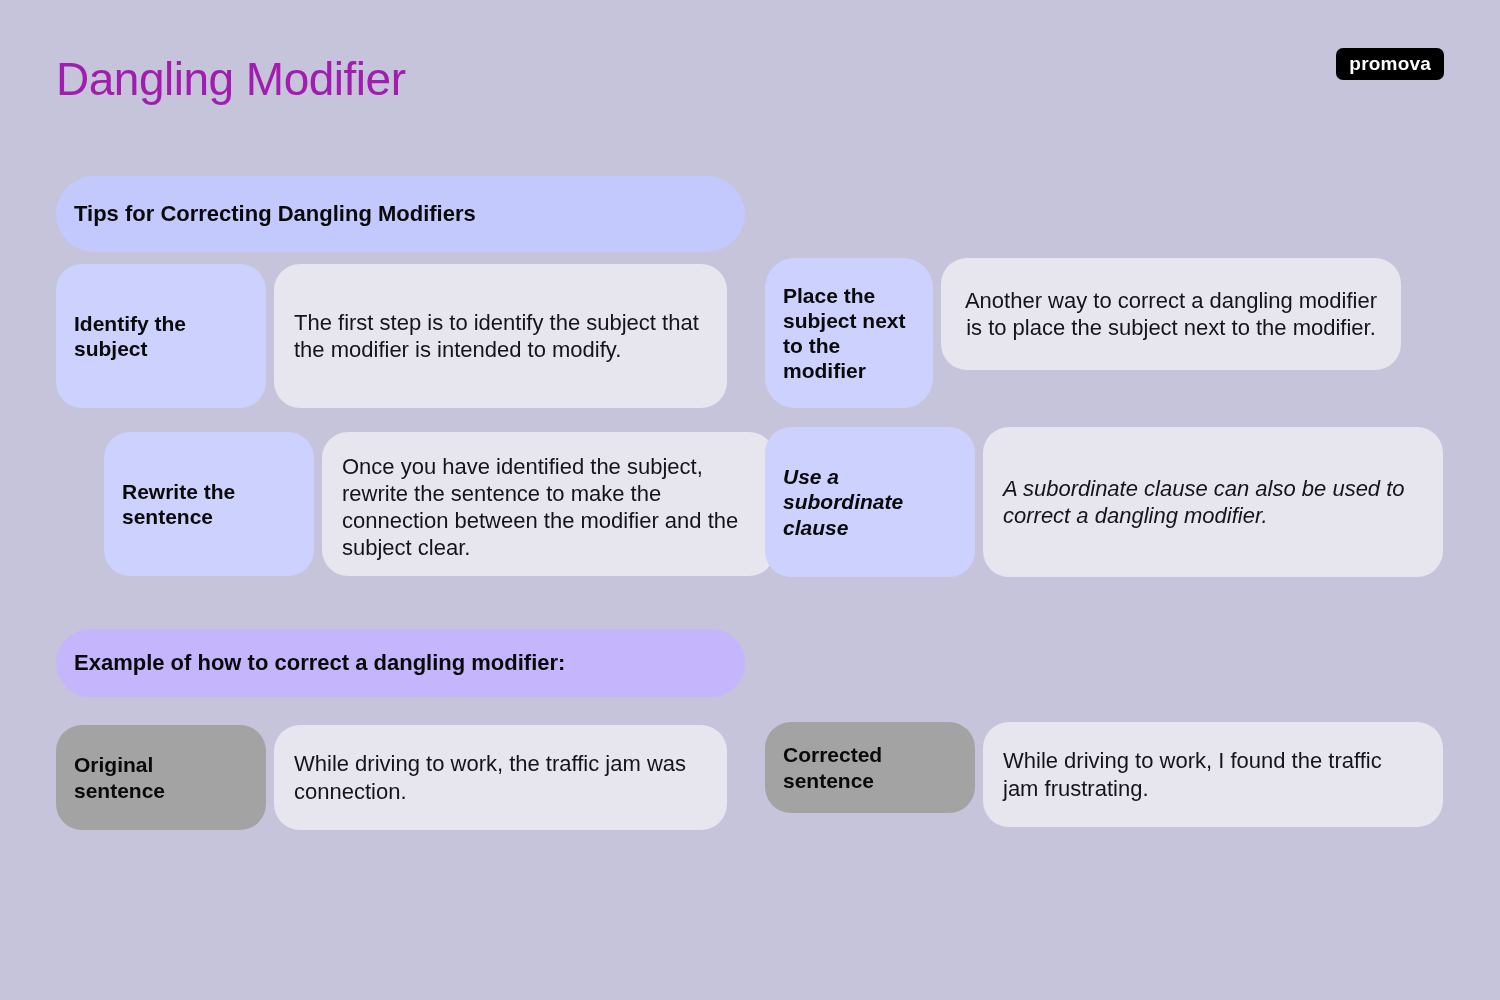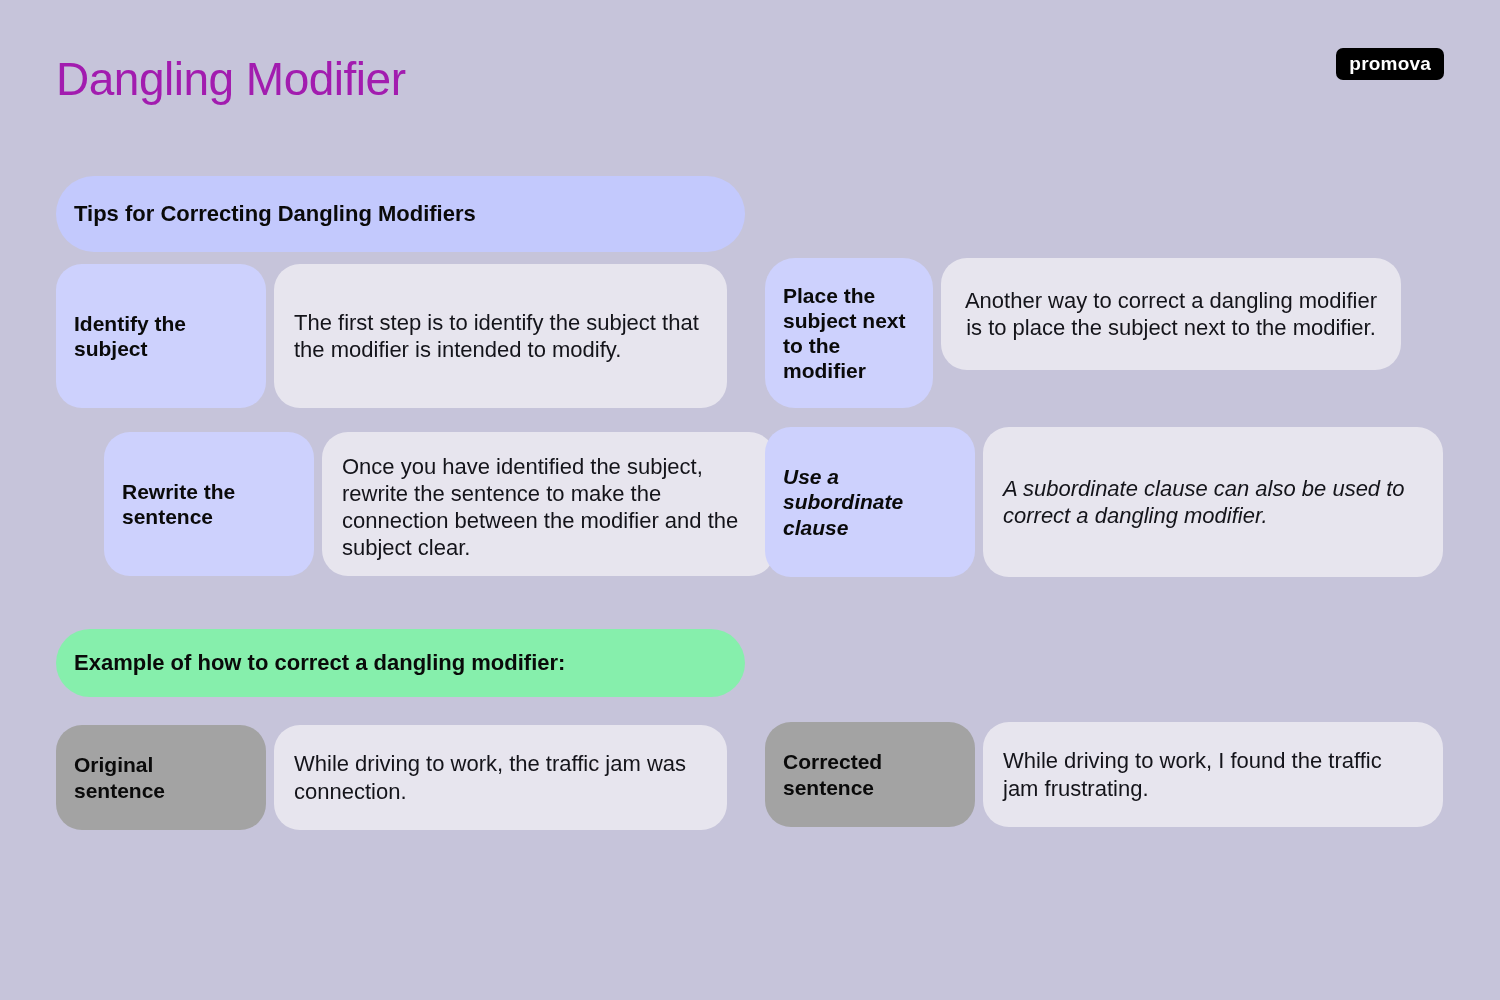--- a/index.html
+++ b/index.html
@@ -63,21 +63,21 @@
   .banner-tips {
     top: 176px;
     width: 689px;
     height: 76px;
     background: #c3c9fd;
   }
   .banner-example {
     top: 629px;
     width: 689px;
     height: 68px;
-    background: #86efac;
+    background: #c4b5fd;
   }
 
   
   .row {
     position: absolute;
     display: flex;
     align-items: stretch;
   }
 
   .label-card {
@@ -126,21 +126,21 @@
 
   .row-2-left  .label-card { width: 210px; height: 144px; margin-left: 48px; }
   .row-2-left  .desc-card  { width: 453px; height: 144px; align-items: flex-end; }
 
   .row-2-right .label-card { width: 210px; height: 150px; }
   .row-2-right .desc-card  { width: 460px; height: 150px; }
 
   .row-3-left  .label-card { width: 210px; height: 105px; }
   .row-3-left  .desc-card  { width: 453px; height: 105px; }
 
-  .row-3-right .label-card { width: 210px; height: 105px; }
+  .row-3-right .label-card { width: 210px; height: 91px; }
   .row-3-right .desc-card  { width: 460px; height: 105px; }
 </style>
 </head>
 <body>
 
 <div class="page">
 
   <div class="page-title">Dangling Modifier</div>
 
   <div class="logo">promova</div>

